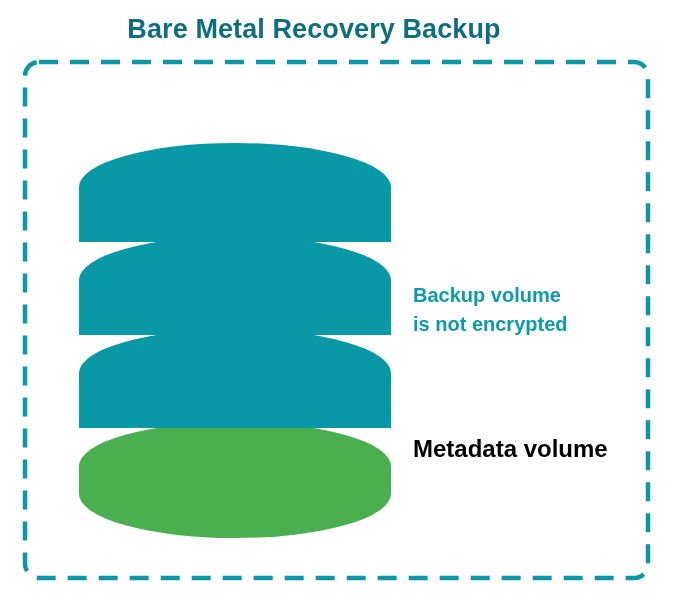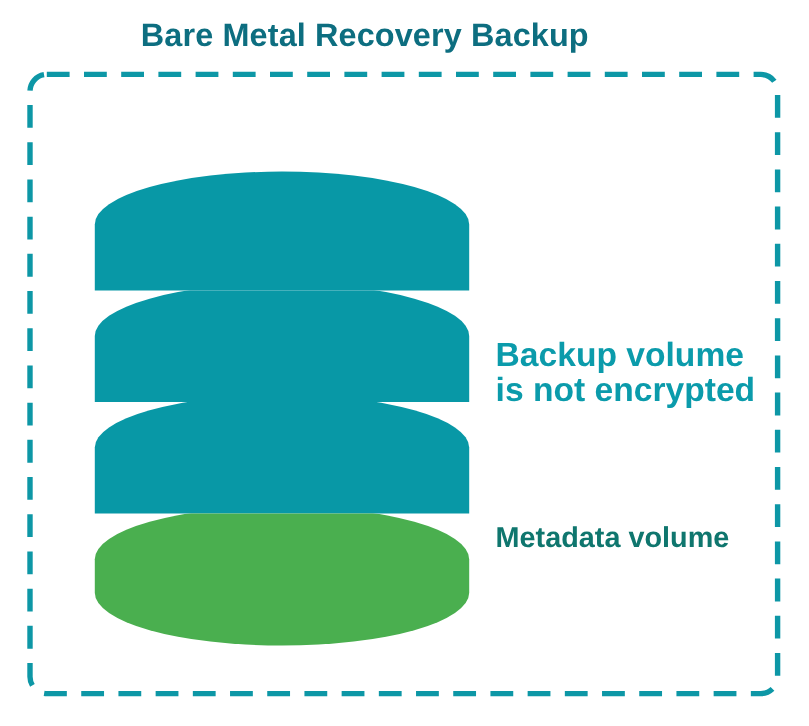--- a/index.html
+++ b/index.html
@@ -27,20 +27,21 @@
     top: 12px;
     left: 0;
     width: 608px;
     text-align: center;
     font-size: 27px;
     font-weight: bold;
     letter-spacing: 0.1px;
     color: #0d6e80;
     line-height: 34px;
     white-space: nowrap;
+    padding-left: 10px;
   }
 
   
   .dashed-box {
     position: absolute;
     left: 23px;
     top: 60px;
     width: 627px;
     height: 520px;
     box-sizing: border-box;
@@ -85,28 +86,28 @@
   
   .annotation {
     position: absolute;
     font-weight: bold;
     line-height: 29px;
     white-space: pre-line;
   }
   .annotation-backup {
     left: 413px;
     top: 281px;
-    font-size: 28px;
+    font-size: 20px;
     color: #0b9bab;
   }
   .annotation-metadata {
     left: 413px;
     top: 434px;
     font-size: 24px;
-    color: #0f766e;
+    color: #000000;
   }
 </style>
 </head>
 <body>
 
 <div id="diagram-root">
 
   <div class="diagram-title">Bare Metal Recovery Backup</div>
 
   <div class="dashed-box">

